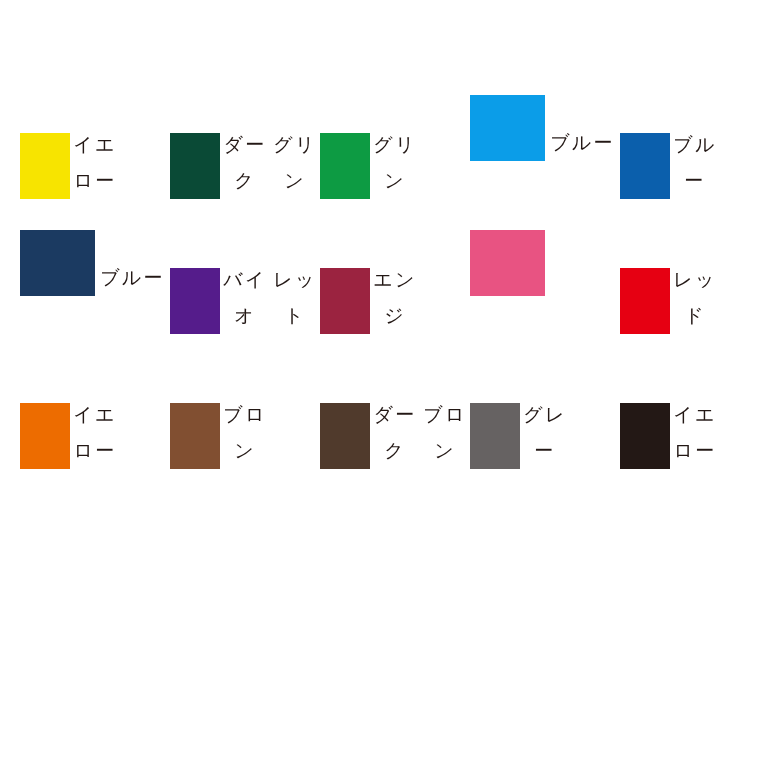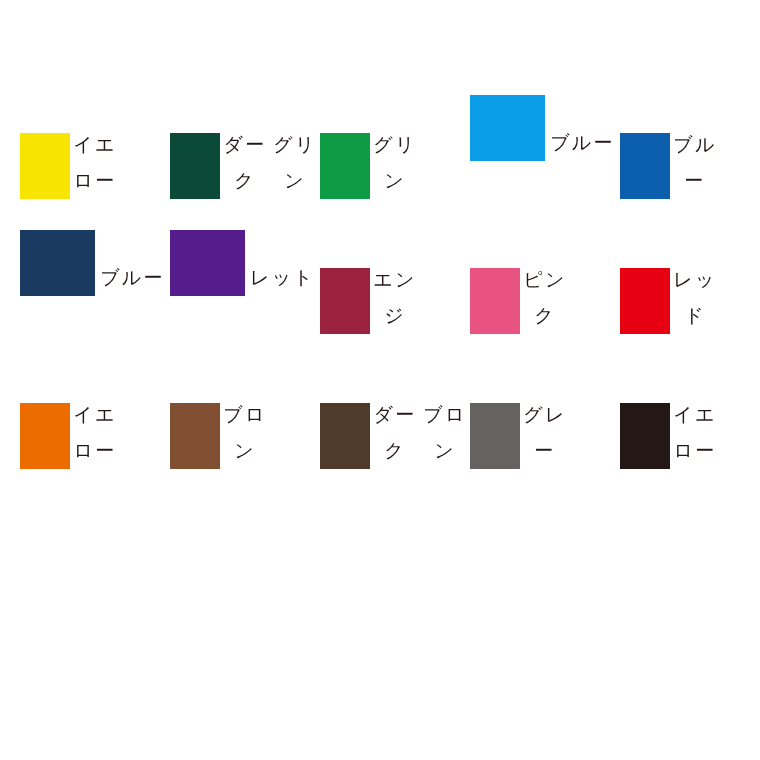--- a/index.html
+++ b/index.html
@@ -88,30 +88,30 @@
     </div>
   </div>
 
   <div class="swatch-row">
     <div class="swatch-cell">
       <span class="swatch-chip" style="background-color: rgb(27, 58, 97);"></span>
       <span class="swatch-label" style="margin-top:0">ブルー</span>
     </div>
     <div class="swatch-cell">
       <span class="swatch-chip" style="background-color: rgb(85, 28, 139);"></span>
+      <span class="swatch-label">バイオ</span>
       <span class="swatch-label" style="margin-top:16px">レット</span>
     </div>
     <div class="swatch-cell">
       <span class="swatch-chip" style="background-color: rgb(155, 35, 64);"></span>
       <span class="swatch-label">エンジ</span>
       <span class="swatch-label" style="margin-top:0"></span>
     </div>
     <div class="swatch-cell">
       <span class="swatch-chip" style="background-color: rgb(232, 83, 130);"></span>
-      <span class="swatch-label">ピンク</span>
       <span class="swatch-label" style="margin-top:0"></span>
     </div>
     <div class="swatch-cell">
       <span class="swatch-chip" style="background-color: rgb(230, 0, 18);"></span>
       <span class="swatch-label">レッド</span>
       <span class="swatch-label" style="margin-top:0"></span>
     </div>
   </div>
 
   <div class="swatch-row">

